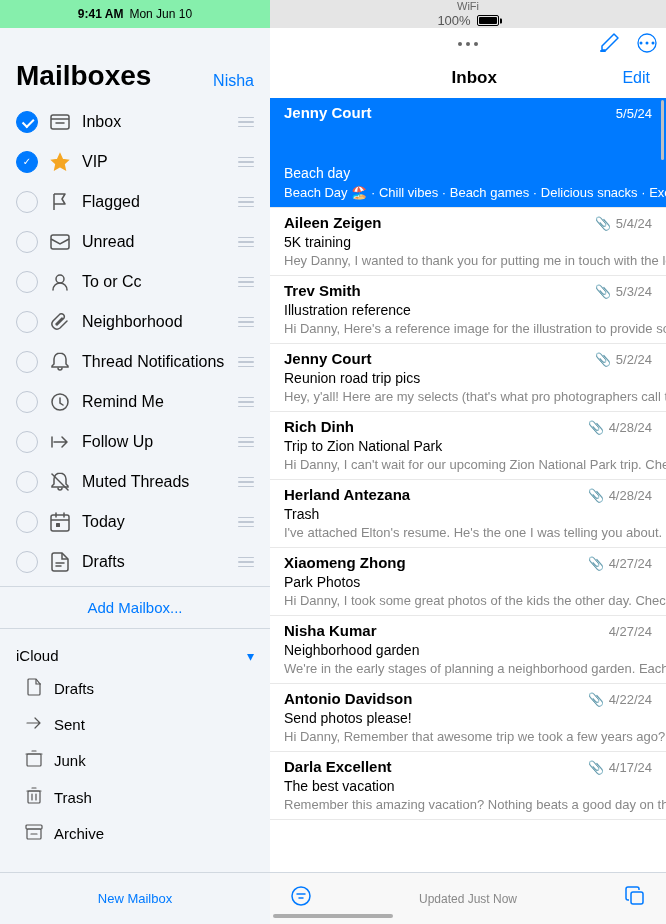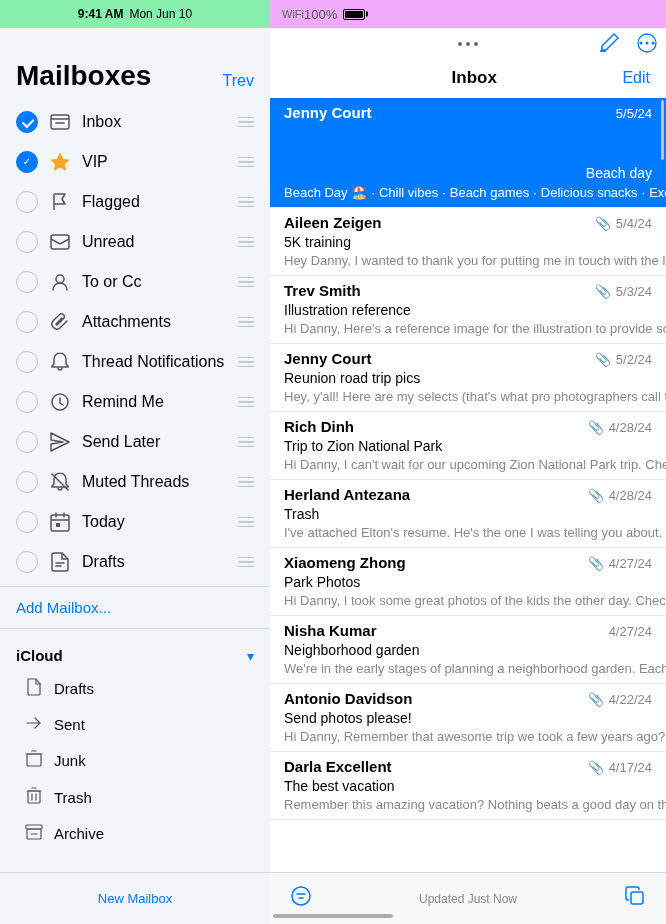--- a/index.html
+++ b/index.html
@@ -139,37 +139,38 @@
       border-radius: 1px;
     }
 
     .divider {
       height: 1px;
       background: #d1d8e0;
       margin: 4px 0;
     }
 
     .add-mailbox {
-      padding: 8px 16px;
+      padding: 8px 8px;
       font-size: 15px;
       color: #007AFF;
+      text-align: center;
     }
 
     .icloud-section {
       padding: 8px 16px;
     }
     .icloud-header {
       display: flex;
       align-items: center;
       justify-content: space-between;
       padding: 6px 0;
     }
     .icloud-title {
       font-size: 15px;
-      font-weight: 700;
+      font-weight: 400;
       color: #000;
     }
     .icloud-chevron {
       color: #007AFF;
       font-size: 14px;
     }
     .icloud-sub-item {
       display: flex;
       align-items: center;
       padding: 8px 0 8px 8px;
@@ -356,32 +357,32 @@
       right: 2px;
       top: 100px;
       width: 3px;
       height: 60px;
       background: #c0c0c0;
       border-radius: 2px;
     }
 
     .email-row-subheader {
       display: flex;
-      justify-content: flex-end;
+      justify-content: flex-start;
       align-items: center;
       margin-top: 44px;
     }
   </style>
 </head>
 <body>
 
 <div class="left-panel">
   <div class="left-header">
     <span class="mailboxes-title">Mailboxes</span>
-    <span class="done-btn">Trev</span>
+    <span class="done-btn">Nisha</span>
   </div>
 
   <div class="mailbox-list">
 
     <div class="mailbox-item">
       <div class="check-circle checked"></div>
       <div class="mailbox-icon">
         <svg width="20" height="16" viewBox="0 0 20 16" fill="none">
           <rect x="1" y="1" width="18" height="14" rx="2" stroke="#555" stroke-width="1.5" fill="none"></rect>
           <path d="M1 5h18" stroke="#555" stroke-width="1.5"></path>
@@ -460,21 +461,21 @@
         </div>
     </div>
 
     <div class="mailbox-item">
       <div class="check-circle"></div>
       <div class="mailbox-icon">
         <svg width="18" height="20" viewBox="0 0 18 20" fill="none">
           <path d="M16 9l-7 7a5 5 0 01-7-7l7-7a3 3 0 014 4L6 13a1 1 0 01-1-1l6-6" stroke="#555" stroke-width="1.5" stroke-linecap="round" fill="none"></path>
         </svg>
       </div>
-      <span class="mailbox-label">Attachments</span>
+      <span class="mailbox-label">Neighborhood</span>
       <div class="drag-lines">
           <span></span>
           <span></span>
           <span></span>
         </div>
     </div>
 
     <div class="mailbox-item">
       <div class="check-circle"></div>
       <div class="mailbox-icon">
@@ -500,35 +501,36 @@
         </svg>
       </div>
       <span class="mailbox-label">Remind Me</span>
       <div class="drag-lines">
           <span></span>
           <span></span>
           <span></span>
         </div>
     </div>
 
-
-    <div class="mailbox-item">
-      <div class="check-circle"></div>
-      <div class="mailbox-icon">
-        <svg width="20" height="20" viewBox="0 0 20 20" fill="none">
-          <path d="M1 1l18 9-18 9V12l12-2L1 8V1z" stroke="#555" stroke-width="1.5" fill="none" stroke-linejoin="round"></path>
-        </svg>
-      </div>
-      <span class="mailbox-label">Send Later</span>
-      <div class="drag-lines">
-          <span></span>
-          <span></span>
-          <span></span>
-        </div>
-    </div>
+    <div class="mailbox-item">
+      <div class="check-circle"></div>
+      <div class="mailbox-icon">
+        <svg width="20" height="18" viewBox="0 0 20 18" fill="none">
+          <path d="M4 9h12M12 4l5 5-5 5" stroke="#555" stroke-width="1.5" stroke-linecap="round" stroke-linejoin="round"></path>
+          <path d="M2 4v10" stroke="#555" stroke-width="1.5" stroke-linecap="round"></path>
+        </svg>
+      </div>
+      <span class="mailbox-label">Follow Up</span>
+      <div class="drag-lines">
+          <span></span>
+          <span></span>
+          <span></span>
+        </div>
+    </div>
+
 
     <div class="mailbox-item">
       <div class="check-circle"></div>
       <div class="mailbox-icon">
         <svg width="18" height="20" viewBox="0 0 18 20" fill="none">
           <path d="M9 1C5.7 1 3 3.7 3 7v5l-2 2v1h16v-1l-2-2V7c0-3.3-2.7-6-6-6z" stroke="#555" stroke-width="1.5" fill="none"></path>
           <path d="M7 16c0 1.1.9 2 2 2s2-.9 2-2" stroke="#555" stroke-width="1.5" stroke-linecap="round" fill="none"></path>
           <path d="M1 2l16 16" stroke="#555" stroke-width="1.5" stroke-linecap="round"></path>
         </svg>
       </div>
@@ -635,21 +637,21 @@
     </div>
   </div>
 
   <div class="left-bottom-bar">
     <span class="new-mailbox-btn">New Mailbox</span>
   </div>
 </div>
 
 <div class="right-panel">
 
-  <div style="height:28px;background:#f0abfc;display:flex;align-items:center;justify-content:flex-start;padding:0 12px;">
+  <div style="height:28px;background:#e5e5e5;display:flex;align-items:center;justify-content:space-between;padding:0 12px;flex-direction:column;">
     <span style="font-size:11px;color:#666;">WiFi</span>
     <div style="display:flex;align-items:center;gap:6px;">
       <span style="font-size:13px;color:#555;">100%</span>
       <div class="battery-icon">
         <div class="battery-fill"></div>
       </div>
     </div>
   </div>
 
   <div class="three-dots">

